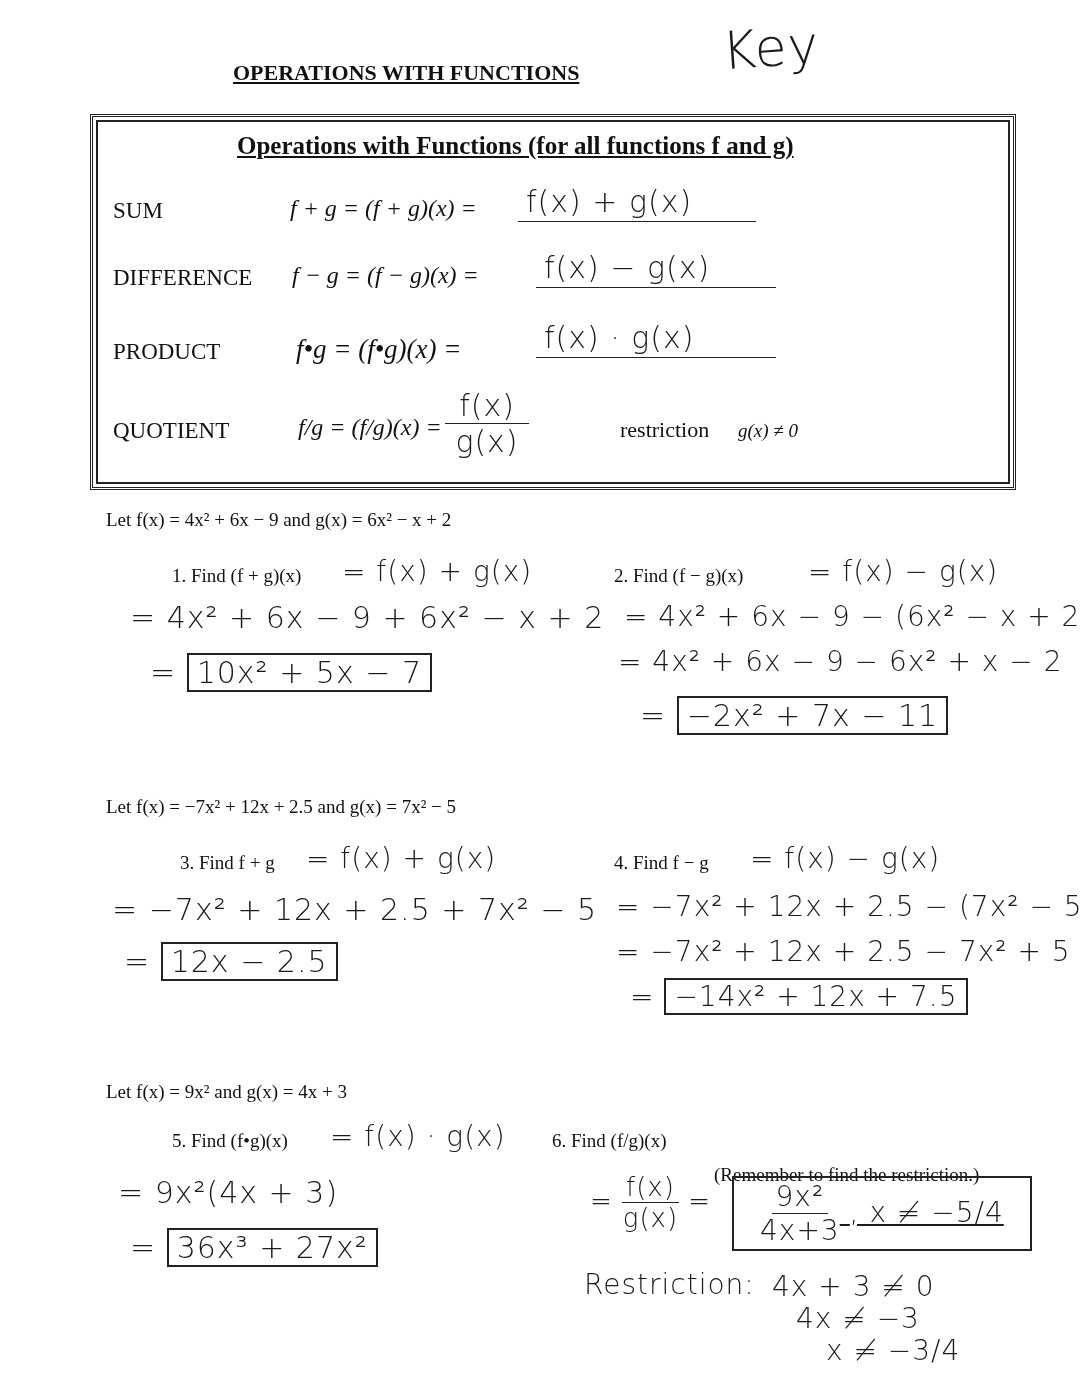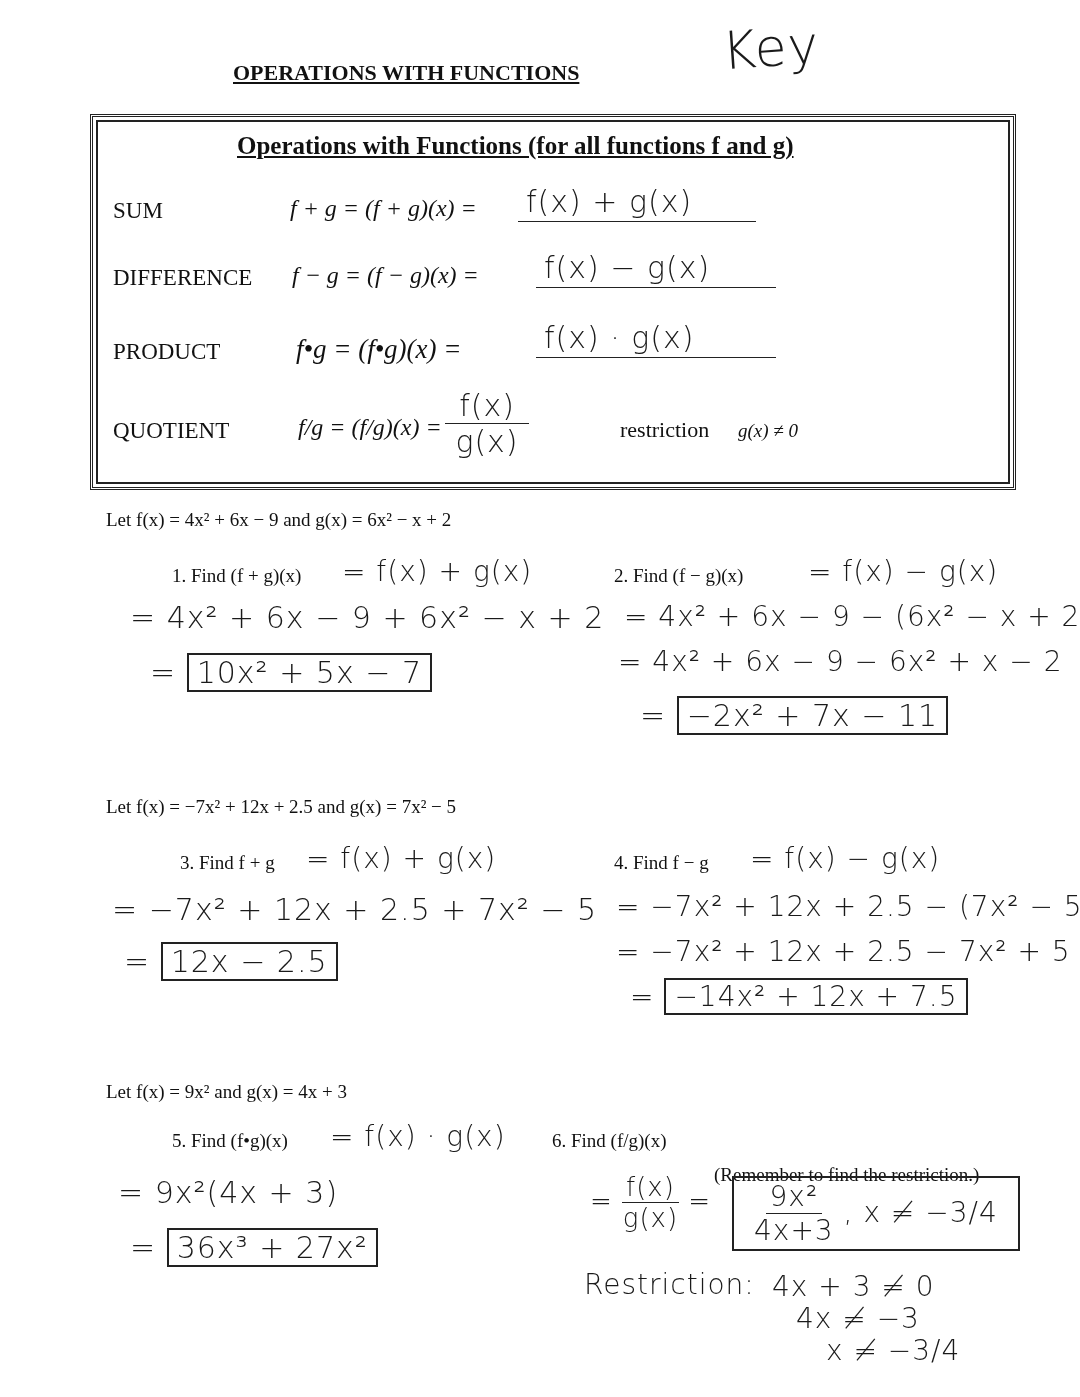--- a/index.html
+++ b/index.html
@@ -85,23 +85,23 @@
 <div class="abs hand" style="left:330px;top:1120px;font-size:28px;">= f(x) · g(x)</div>
 <div class="abs hand hw" style="left:118px;top:1175px;">= 9x²(4x + 3)</div>
 <div class="abs hand hw" style="left:130px;top:1230px;">= <span class="boxed">36x³ + 27x²</span></div>
 
 <div class="abs find" style="left:552px;top:1130px;">6. Find (f/g)(x)</div>
 <div class="abs" style="left:714px;top:1130px;font-size:19px;margin-top:34px;">(Remember to find the restriction.)</div>
 <div class="abs hand" style="left:590px;top:1172px;font-size:26px;">= <span class="frac">
       <span class="num">f(x)</span>
       <span>g(x)</span>
     </span> =</div>
-<div class="abs hand boxed" style="left:732px;top:1162px;font-size:28px;padding:2px 20px;">
+<div class="abs hand boxed" style="left:732px;top:1162px;font-size:28px;padding:2px 26px;text-decoration:underline;">
   <span class="frac">
       <span class="num">9x²</span>
       <span>4x+3</span>
     </span>
-  <span>, x ≠ −3/4</span>
+  <span>, x ≠ −5/4</span>
 </div>
 <div class="abs hand" style="left:584px;top:1268px;font-size:28px;">Restriction:</div>
 <div class="abs hand" style="left:772px;top:1270px;font-size:28px;">4x + 3 ≠ 0</div>
 <div class="abs hand" style="left:796px;top:1302px;font-size:28px;text-align:right;">4x ≠ −3</div>
 <div class="abs hand" style="left:826px;top:1334px;font-size:28px;">x ≠ −3/4</div>
 
 </body></html>

